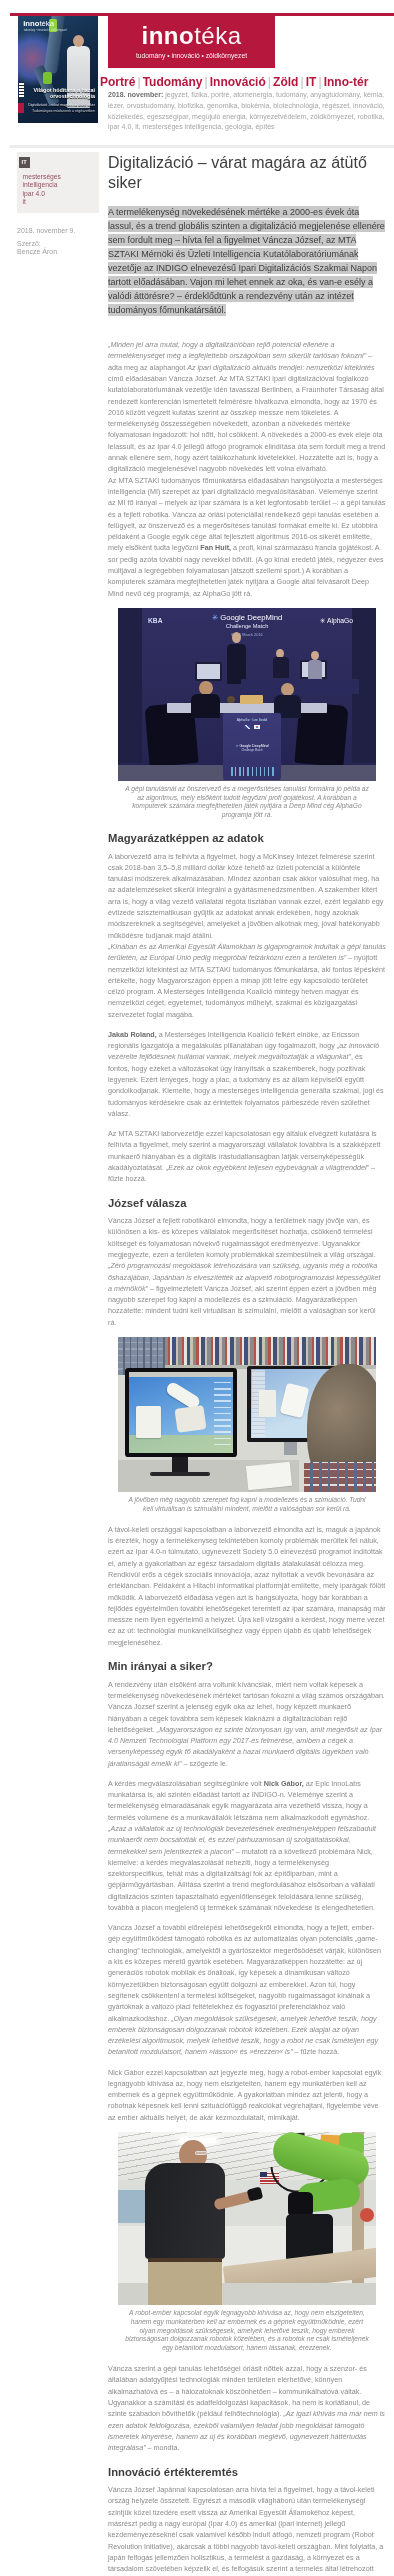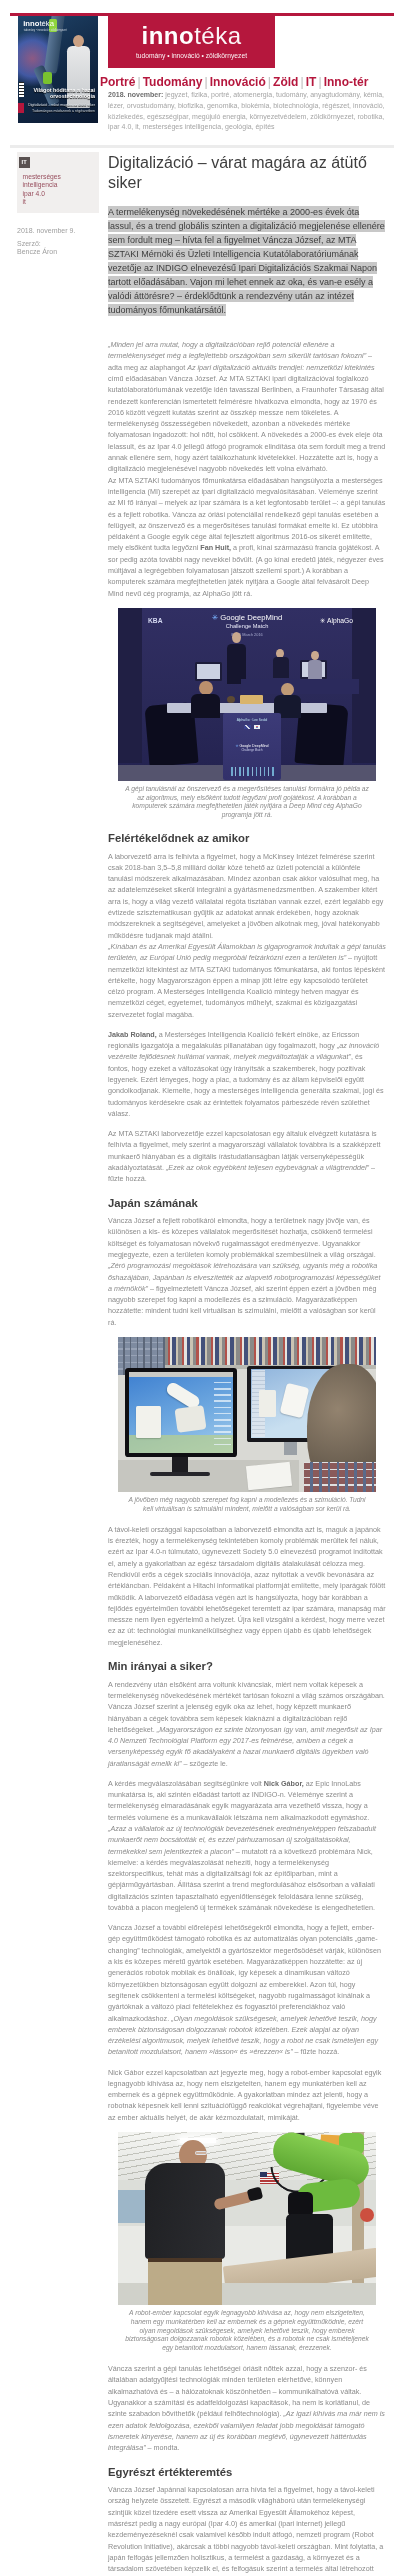--- a/index.html
+++ b/index.html
@@ -274,26 +274,26 @@
           <div class="p1-banner-names">AlphaGo  ·  Lee Sedol</div>
           <span class="p1-flag-uk"></span><span class="p1-flag-kr"></span>
           <div class="p1-banner-brand"><span class="gd-star">✳</span> <span>Google DeepMind</span></div>
           <div class="p1-banner-event">Challenge Match</div>
           <div class="p1-skyline"></div>
         </div>
       </div>
       <figcaption class="caption">A gépi tanulásnál az önszervező és a megerősítéses tanulási formákra jó példa az az algoritmus, mely elsőként tudott legyőzni profi gojátékost. A korábban a komputerek számára megfejthetetlen játék nyitjára a Deep Mind cég AlphaGo programja jött rá.</figcaption>
     </figure>
 
-    <h2 class="sect">Felértékelődnek az amikor</h2>
+    <h2 class="sect">Magyarázatképpen az adatok</h2>
     <p class="body-p"><span>A laborvezető arra is felhívta a figyelmet, hogy a McKinsey Intézet felmérése szerint csak 2018-ban 3,5–5,8 milliárd dollár közé tehető az üzleti potenciál a különféle tanulási módszerek alkalmazásában. Mindez azonban csak akkor valósulhat meg, ha az adatelemzéseket sikerül integrálni a gyártásmenedzsmentben. A szakember kitért arra is, hogy a világ vezető vállalatai régóta tisztában vannak ezzel, ezért legalább egy évtizede szisztematikusan gyűjtik az adatokat annak érdekében, hogy azoknak módszereknek a segítségével, amelyeket a jövőben alkotnak meg, jóval hatékonyabb működésre tudjanak majd átállni.</span><br><em>„Kínában és az Amerikai Egyesült Államokban is gigaprogramok indultak a gépi tanulás területén, az Európai Unió pedig megpróbál felzárkózni ezen a területen is”</em><span> – nyújtott nemzetközi kitekintést az MTA SZTAKI tudományos főmunkatársa, aki fontos lépésként értékelte, hogy Magyarországon éppen a minap jött létre egy kapcsolódó területet célzó program. A Mesterséges Intelligencia Koalíció mintegy hetven magyar és nemzetközi céget, egyetemet, tudományos műhelyt, szakmai és közigazgatási szervezetet foglal magába.</span></p>
     <p class="body-p"><strong>Jakab Roland,</strong><span> a Mesterséges Intelligencia Koalíció felkért elnöke, az Ericsson regionális igazgatója a megalakulás pillanatában úgy fogalmazott, hogy </span><em>„az innováció vezérelte fejlődésnek hullámai vannak, melyek megváltoztatják a világunkat”</em><span>, és fontos, hogy ezeket a változásokat úgy irányítsák a szakemberek, hogy pozitívak legyenek. Ezért lényeges, hogy a piac, a tudomány és az állam képviselői együtt gondolkodjanak. Kiemelte, hogy a mesterséges intelligencia generálta szakmai, jogi és tudományos kérdésekre csak az érintettek folyamatos párbeszéde révén születhet válasz.</span></p>
     <p class="body-p"><span>Az MTA SZTAKI laborvezetője ezzel kapcsolatosan egy általuk elvégzett kutatásra is felhívta a figyelmet, mely szerint a magyarországi vállalatok továbbra is a szakképzett munkaerő hiányában és a digitális írástudatlanságban látják versenyképességük akadályoztatását. </span><em>„Ezek az okok egyébként teljesen egybevágnak a világtrenddel”</em><span> – fűzte hozzá.</span></p>
 
-    <h2 class="sect">Japán számának</h2>
+    <h2 class="sect">József válasza</h2>
     <p class="body-p"><span>Váncza József a fejlett robotikáról elmondta, hogy a területnek nagy jövője van, és különösen a kis- és közepes vállalatok megerősítését hozhatja, csökkenő termelési költséget és folyamatosan növekvő rugalmasságot eredményezve. Ugyanakkor megjegyezte, ezen a területen komoly problémákkal szembesülnek a világ országai. </span><em>„Zéró programozási megoldások létrehozására van szükség, ugyanis még a robotika őshazájában, Japánban is elveszítették az alapvető robotprogramozási képességüket a mérnökök”</em><span> – figyelmeztetett Váncza József, aki szerint éppen ezért a jövőben még nagyobb szerepet fog kapni a modellezés és a szimuláció. Magyarázatképpen hozzátette: mindent tudni kell virtuálisan is szimulálni, mielőtt a valóságban sor kerül rá.</span></p>
 
     <figure class="photo-wrap">
       <div class="photo photo-simulation">
         <div class="p2-books"></div>
         <div class="p2-shelf"></div>
         <div class="p2-plaid"></div>
         <div class="p2-desk"></div>
         <div class="p2-paper1"></div>
         <div class="p2-paper2"></div>
@@ -358,18 +358,18 @@
         <div class="p3-man-arm"></div>
         <div class="p3-glove"></div>
         <div class="p3-belt"></div>
         <div class="p3-khaki"></div>
       </div>
       <figcaption class="caption">A robot-ember kapcsolat egyik legnagyobb kihívása az, hogy nem elszigetelten, hanem egy munkatérben kell az embernek és a gépnek együttműködnie, ezért olyan megoldások szükségesek, amelyek lehetővé teszik, hogy emberek biztonságosan dolgozzanak robotok közelében, és a robotok ne csak ismételjenek egy betanított mozdulatsort, hanem lássanak, érezzenek.</figcaption>
     </figure>
 
     <p class="body-p"><span>Váncza szerint a gépi tanulás lehetőségei óriásit nőttek azzal, hogy a szenzor- és általában adatgyűjtési technológiák minden területen elérhetővé, könnyen alkalmazhatóvá és – a hálózatoknak köszönhetően – kommunikálhatóvá váltak. Ugyanakkor a számítási és adatfeldolgozási kapacitások, ha nem is korlátlanul, de szinte szabadon bővíthetők (például felhőtechnológia). </span><em>„Az igazi kihívás ma már nem is ezen adatok feldolgozása, ezekből valamilyen feladat jobb megoldását támogató ismeretek kinyerése, hanem az új és korábban meglévő, úgynevezett háttértudás integrálása”</em><span> – mondta.</span></p>
 
-    <h2 class="sect">Egyrészt értékteremtés</h2>
+    <h2 class="sect">Innováció értékteremtés</h2>
     <p class="body-p"><span>Váncza József Japánnal kapcsolatosan arra hívta fel a figyelmet, hogy a távol-keleti ország helyzete összetett. Egyrészt a második világháború után termelékenységi szintjük közel tizedére esett vissza az Amerikai Egyesült Államokéhoz képest, másrészt pedig a nagy európai (Ipar 4.0) és amerikai (ipari internet) jellegű kezdeményezéseknél csak valamivel később indult átfogó, nemzeti program (Robot Revolution Initiative), akárcsak a többi nagyobb távol-keleti országban. Mint folytatta, a japán felfogás jellemzően holisztikus, a termelést a gazdaság, a környezet és a társadalom szövetében képzelik el, és felfogásuk szerint a termelés által létrehozott érték akkor jön létre, amikor a társadalom elkezdi használni a létrehozott értékeket és szolgáltatásokat. Ezt ők együttes értékteremtésnek hívják. </span></p>
 
   </main>
 </div>
 
 
 </body></html>

